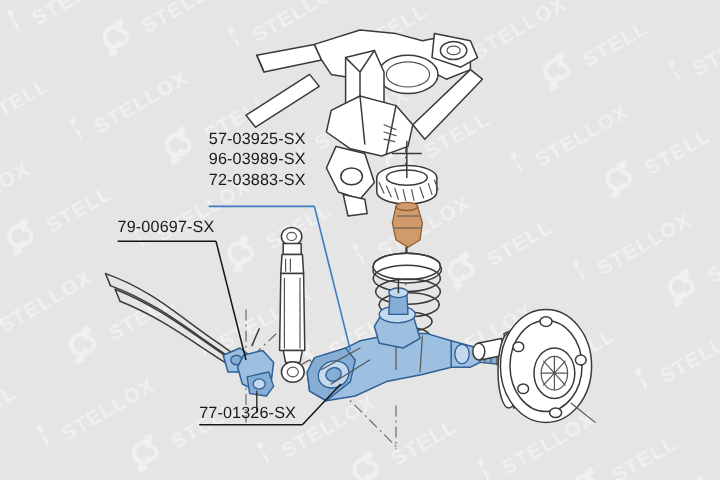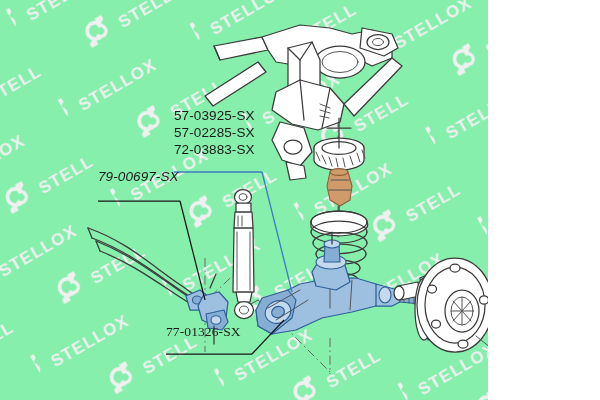--- a/index.html
+++ b/index.html
@@ -3,21 +3,21 @@
 <meta charset="utf-8">
 <style>
   html,body{margin:0;padding:0;}
   body{
     width:600px;height:400px;
     background:#ffffff;
     font-family:"Liberation Sans", sans-serif;
     overflow:hidden;
     position:relative;
   }
-  #stage{position:relative;width:488px;height:400px;overflow:hidden;background:#86efac;}
+  #stage{position:relative;width:600px;height:400px;overflow:hidden;background:#e5e5e5;}
 
   
   #watermark{
     position:absolute;inset:0;
     pointer-events:none;
     z-index:0;
   }
 
   
   #drawing{position:absolute;inset:0;z-index:1;}
@@ -287,22 +287,22 @@
 
       <path class="lead" d="M166 354 L252 354"></path>
       <path class="lead" d="M252 354 L284 320"></path>
     </g>
   </svg>
 
   <div id="labels">
 
     <div class="pn-block">
       <span class="lbl">57-03925-SX</span>
-      <span class="lbl">57-02285-SX</span>
+      <span class="lbl">96-03989-SX</span>
       <span class="lbl">72-03883-SX</span>
     </div>
 
-    <span class="lbl" style="left:98px;top:184px;transform:translateY(-100%);font-style:italic;">79-00697-SX</span>
-
-    <span class="lbl" style="left:166px;top:324px;font-family:Liberation Serif, serif;">77-01326-SX</span>
+    <span class="lbl" style="left:98px;top:196px;transform:translateY(-100%);">79-00697-SX</span>
+
+    <span class="lbl" style="left:166px;top:336px;">77-01326-SX</span>
   </div>
 
 </div>
 
 </body></html>

